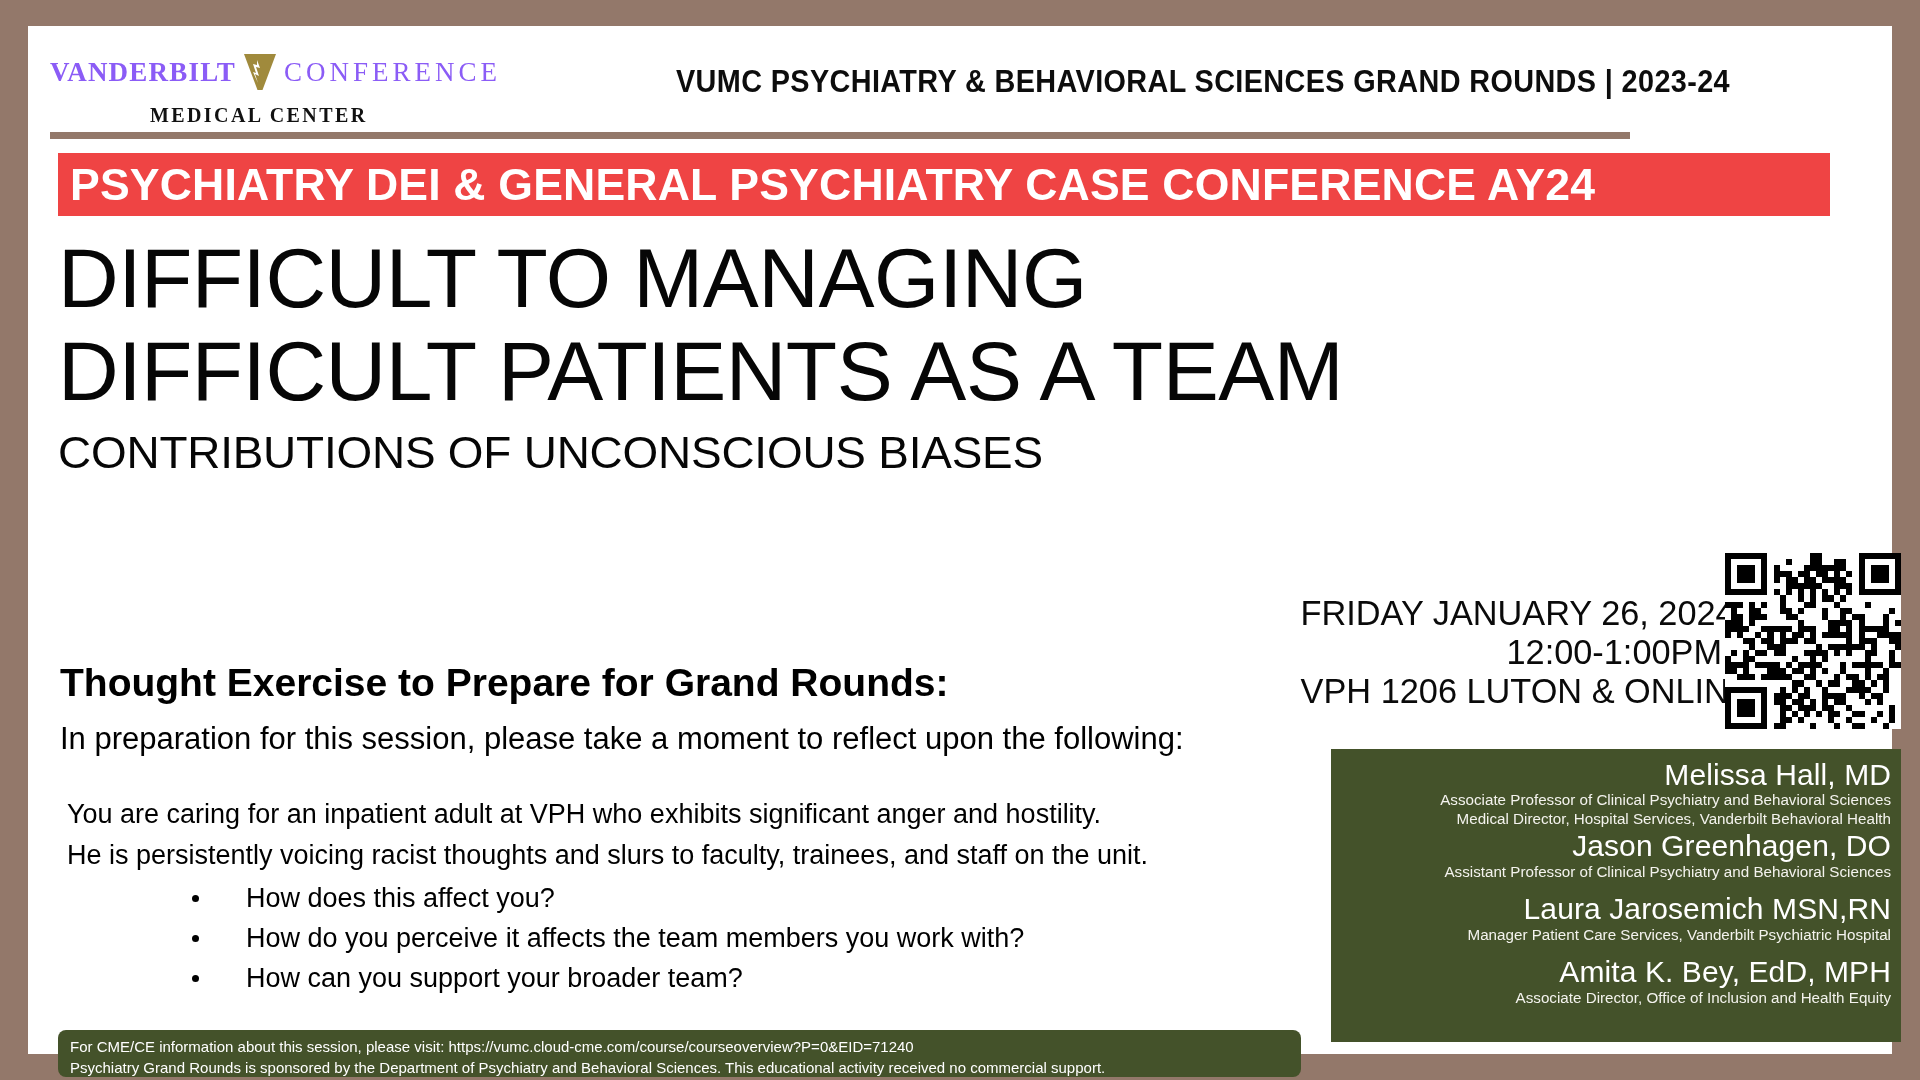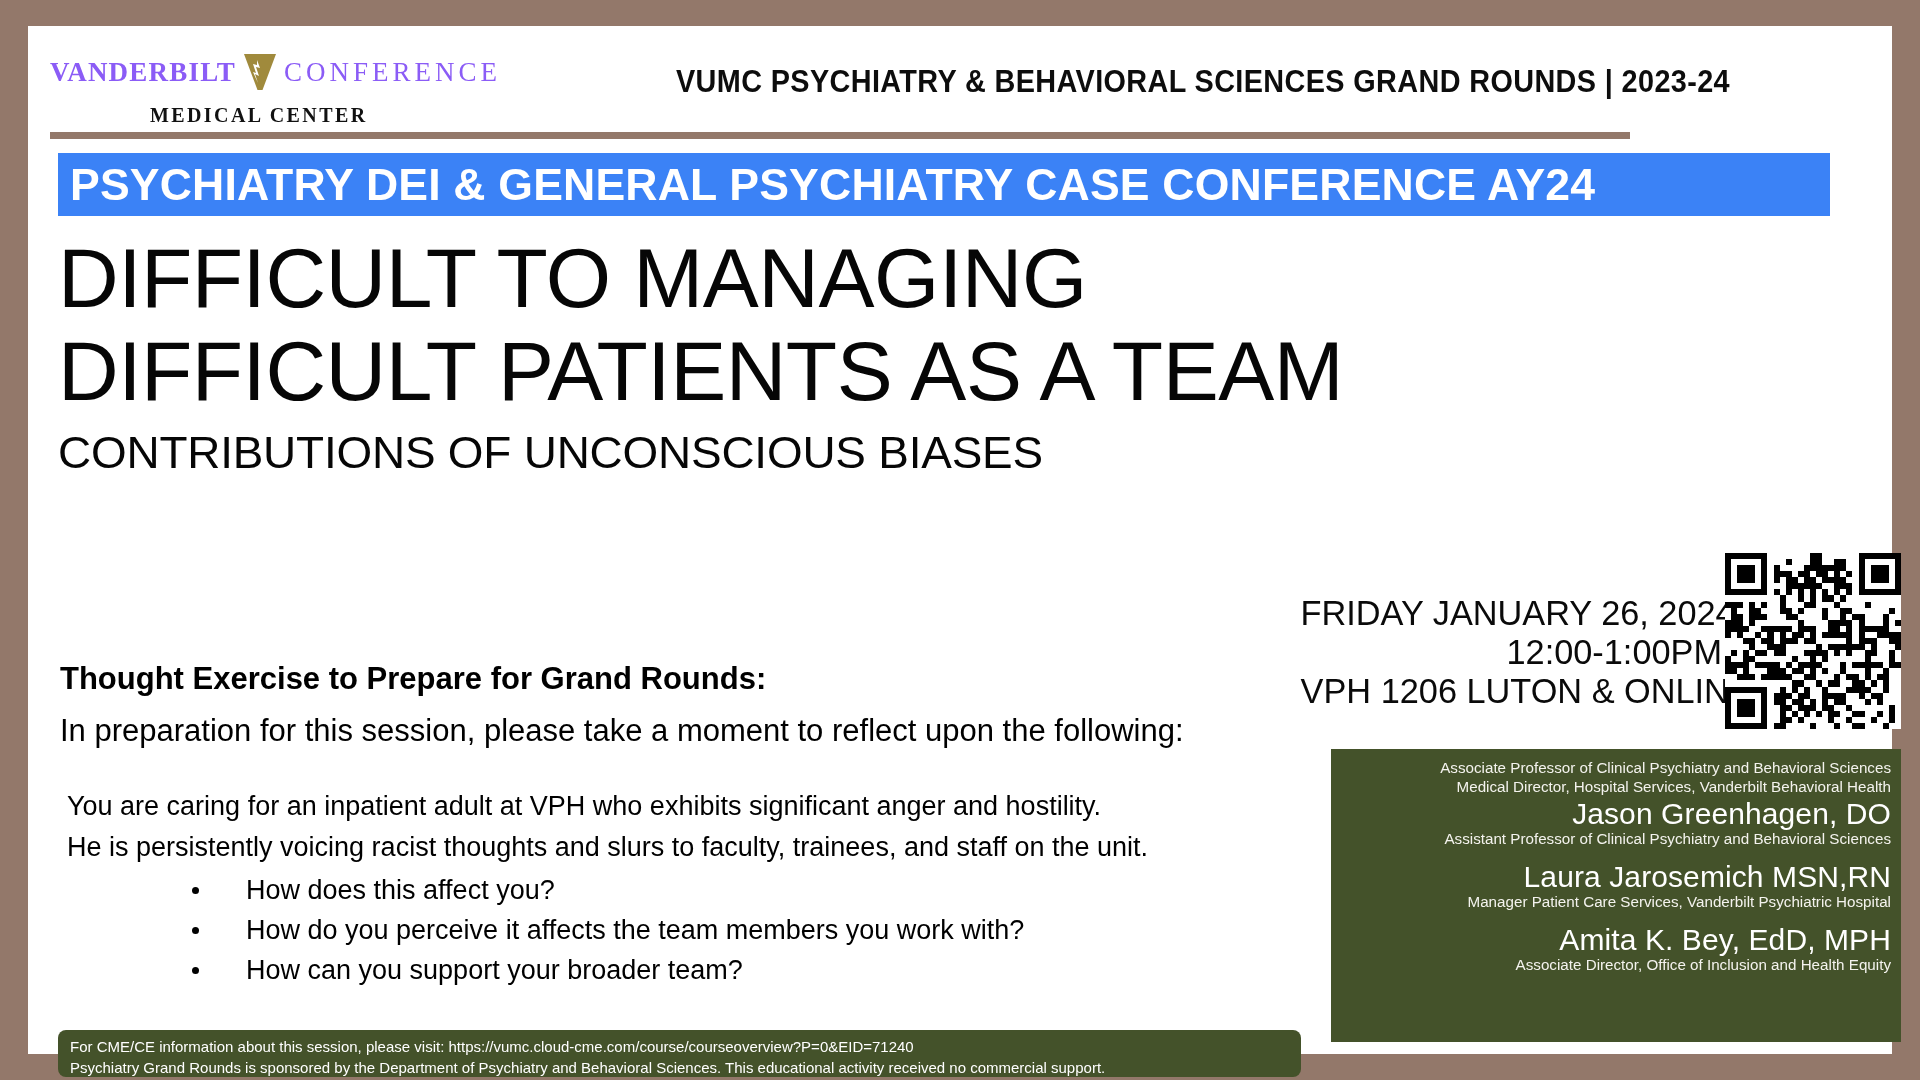--- a/index.html
+++ b/index.html
@@ -82,21 +82,21 @@
     left: 22px; top: 106px;
     width: 1580px; height: 7px;
     background: #93786a;
   }
 
   
   #conference-banner {
     position: absolute;
     left: 30px; top: 127px;
     width: 1772px; height: 63px;
-    background: #3b82f6;
+    background: #ef4444;
     display: flex;
     align-items: center;
   }
   #conference-banner-label {
     font-family: "Liberation Sans Narrow", "Liberation Sans", sans-serif;
     font-weight: bold;
     font-size: 45px;
     letter-spacing: 0.2px;
     color: #ffffff;
     margin-left: 12px;
@@ -137,21 +137,21 @@
 
   
   #thought-exercise {
     position: absolute;
     left: 32px; top: 635px;
     width: 1230px;
   }
   #thought-heading {
     font-family: "Liberation Sans Narrow", "Liberation Sans", sans-serif;
     font-weight: bold;
-    font-size: 31px;
+    font-size: 39px;
     color: #000000;
     white-space: nowrap;
     letter-spacing: 0px;
   }
   #thought-intro {
     font-family: "Liberation Sans Narrow", "Liberation Sans", sans-serif;
     font-weight: normal;
     font-size: 31px;
     color: #000000;
     white-space: nowrap;
@@ -336,20 +336,21 @@
       <svg width="176" height="176" viewBox="0 0 29 29" shape-rendering="crispEdges" xmlns="http://www.w3.org/2000/svg">
         <rect width="29" height="29" fill="#ffffff"></rect>
         <g fill="#000000" id="qr-cells">
             <path d="M0 0h1v1h-1zM1 0h1v1h-1zM2 0h1v1h-1zM3 0h1v1h-1zM4 0h1v1h-1zM5 0h1v1h-1zM6 0h1v1h-1zM14 0h1v1h-1zM15 0h1v1h-1zM22 0h1v1h-1zM23 0h1v1h-1zM24 0h1v1h-1zM25 0h1v1h-1zM26 0h1v1h-1zM27 0h1v1h-1zM28 0h1v1h-1zM0 1h1v1h-1zM6 1h1v1h-1zM10 1h1v1h-1zM14 1h1v1h-1zM15 1h1v1h-1zM18 1h1v1h-1zM19 1h1v1h-1zM22 1h1v1h-1zM28 1h1v1h-1zM0 2h1v1h-1zM2 2h1v1h-1zM3 2h1v1h-1zM4 2h1v1h-1zM6 2h1v1h-1zM8 2h1v1h-1zM13 2h1v1h-1zM14 2h1v1h-1zM15 2h1v1h-1zM16 2h1v1h-1zM17 2h1v1h-1zM18 2h1v1h-1zM19 2h1v1h-1zM22 2h1v1h-1zM24 2h1v1h-1zM25 2h1v1h-1zM26 2h1v1h-1zM28 2h1v1h-1zM0 3h1v1h-1zM2 3h1v1h-1zM3 3h1v1h-1zM4 3h1v1h-1zM6 3h1v1h-1zM8 3h1v1h-1zM9 3h1v1h-1zM10 3h1v1h-1zM12 3h1v1h-1zM13 3h1v1h-1zM15 3h1v1h-1zM16 3h1v1h-1zM18 3h1v1h-1zM20 3h1v1h-1zM22 3h1v1h-1zM24 3h1v1h-1zM25 3h1v1h-1zM26 3h1v1h-1zM28 3h1v1h-1zM0 4h1v1h-1zM2 4h1v1h-1zM3 4h1v1h-1zM4 4h1v1h-1zM6 4h1v1h-1zM8 4h1v1h-1zM10 4h1v1h-1zM11 4h1v1h-1zM13 4h1v1h-1zM14 4h1v1h-1zM16 4h1v1h-1zM17 4h1v1h-1zM18 4h1v1h-1zM19 4h1v1h-1zM22 4h1v1h-1zM24 4h1v1h-1zM25 4h1v1h-1zM26 4h1v1h-1zM28 4h1v1h-1zM0 5h1v1h-1zM6 5h1v1h-1zM10 5h1v1h-1zM11 5h1v1h-1zM12 5h1v1h-1zM13 5h1v1h-1zM14 5h1v1h-1zM15 5h1v1h-1zM18 5h1v1h-1zM19 5h1v1h-1zM20 5h1v1h-1zM22 5h1v1h-1zM28 5h1v1h-1zM0 6h1v1h-1zM1 6h1v1h-1zM2 6h1v1h-1zM3 6h1v1h-1zM4 6h1v1h-1zM5 6h1v1h-1zM6 6h1v1h-1zM8 6h1v1h-1zM10 6h1v1h-1zM12 6h1v1h-1zM14 6h1v1h-1zM16 6h1v1h-1zM18 6h1v1h-1zM20 6h1v1h-1zM22 6h1v1h-1zM23 6h1v1h-1zM24 6h1v1h-1zM25 6h1v1h-1zM26 6h1v1h-1zM27 6h1v1h-1zM28 6h1v1h-1zM9 7h1v1h-1zM12 7h1v1h-1zM14 7h1v1h-1zM16 7h1v1h-1zM17 7h1v1h-1zM19 7h1v1h-1zM0 8h1v1h-1zM1 8h1v1h-1zM2 8h1v1h-1zM4 8h1v1h-1zM6 8h1v1h-1zM9 8h1v1h-1zM13 8h1v1h-1zM14 8h1v1h-1zM18 8h1v1h-1zM23 8h1v1h-1zM1 9h1v1h-1zM4 9h1v1h-1zM5 9h1v1h-1zM9 9h1v1h-1zM10 9h1v1h-1zM12 9h1v1h-1zM16 9h1v1h-1zM19 9h1v1h-1zM20 9h1v1h-1zM27 9h1v1h-1zM1 10h1v1h-1zM2 10h1v1h-1zM4 10h1v1h-1zM5 10h1v1h-1zM6 10h1v1h-1zM10 10h1v1h-1zM11 10h1v1h-1zM16 10h1v1h-1zM19 10h1v1h-1zM21 10h1v1h-1zM22 10h1v1h-1zM26 10h1v1h-1zM0 11h1v1h-1zM1 11h1v1h-1zM2 11h1v1h-1zM4 11h1v1h-1zM12 11h1v1h-1zM17 11h1v1h-1zM18 11h1v1h-1zM19 11h1v1h-1zM20 11h1v1h-1zM22 11h1v1h-1zM26 11h1v1h-1zM28 11h1v1h-1zM0 12h1v1h-1zM1 12h1v1h-1zM2 12h1v1h-1zM3 12h1v1h-1zM6 12h1v1h-1zM7 12h1v1h-1zM8 12h1v1h-1zM9 12h1v1h-1zM10 12h1v1h-1zM12 12h1v1h-1zM13 12h1v1h-1zM14 12h1v1h-1zM17 12h1v1h-1zM18 12h1v1h-1zM20 12h1v1h-1zM22 12h1v1h-1zM23 12h1v1h-1zM24 12h1v1h-1zM25 12h1v1h-1zM26 12h1v1h-1zM0 13h1v1h-1zM2 13h1v1h-1zM5 13h1v1h-1zM7 13h1v1h-1zM9 13h1v1h-1zM11 13h1v1h-1zM12 13h1v1h-1zM14 13h1v1h-1zM16 13h1v1h-1zM17 13h1v1h-1zM18 13h1v1h-1zM19 13h1v1h-1zM20 13h1v1h-1zM22 13h1v1h-1zM25 13h1v1h-1zM26 13h1v1h-1zM27 13h1v1h-1zM28 13h1v1h-1zM3 14h1v1h-1zM4 14h1v1h-1zM6 14h1v1h-1zM7 14h1v1h-1zM9 14h1v1h-1zM10 14h1v1h-1zM11 14h1v1h-1zM13 14h1v1h-1zM14 14h1v1h-1zM20 14h1v1h-1zM22 14h1v1h-1zM23 14h1v1h-1zM24 14h1v1h-1zM27 14h1v1h-1zM28 14h1v1h-1zM4 15h1v1h-1zM7 15h1v1h-1zM8 15h1v1h-1zM9 15h1v1h-1zM15 15h1v1h-1zM17 15h1v1h-1zM18 15h1v1h-1zM19 15h1v1h-1zM20 15h1v1h-1zM21 15h1v1h-1zM22 15h1v1h-1zM24 15h1v1h-1zM28 15h1v1h-1zM1 16h1v1h-1zM3 16h1v1h-1zM5 16h1v1h-1zM6 16h1v1h-1zM8 16h1v1h-1zM9 16h1v1h-1zM13 16h1v1h-1zM14 16h1v1h-1zM15 16h1v1h-1zM16 16h1v1h-1zM18 16h1v1h-1zM20 16h1v1h-1zM23 16h1v1h-1zM24 16h1v1h-1zM27 16h1v1h-1zM0 17h1v1h-1zM3 17h1v1h-1zM4 17h1v1h-1zM11 17h1v1h-1zM14 17h1v1h-1zM16 17h1v1h-1zM23 17h1v1h-1zM27 17h1v1h-1zM0 18h1v1h-1zM1 18h1v1h-1zM2 18h1v1h-1zM3 18h1v1h-1zM5 18h1v1h-1zM6 18h1v1h-1zM7 18h1v1h-1zM8 18h1v1h-1zM10 18h1v1h-1zM12 18h1v1h-1zM13 18h1v1h-1zM14 18h1v1h-1zM15 18h1v1h-1zM19 18h1v1h-1zM21 18h1v1h-1zM22 18h1v1h-1zM23 18h1v1h-1zM24 18h1v1h-1zM25 18h1v1h-1zM27 18h1v1h-1zM28 18h1v1h-1zM0 19h1v1h-1zM1 19h1v1h-1zM3 19h1v1h-1zM7 19h1v1h-1zM8 19h1v1h-1zM9 19h1v1h-1zM11 19h1v1h-1zM12 19h1v1h-1zM14 19h1v1h-1zM16 19h1v1h-1zM19 19h1v1h-1zM23 19h1v1h-1zM26 19h1v1h-1zM2 20h1v1h-1zM3 20h1v1h-1zM4 20h1v1h-1zM6 20h1v1h-1zM7 20h1v1h-1zM8 20h1v1h-1zM9 20h1v1h-1zM10 20h1v1h-1zM13 20h1v1h-1zM14 20h1v1h-1zM18 20h1v1h-1zM20 20h1v1h-1zM21 20h1v1h-1zM23 20h1v1h-1zM25 20h1v1h-1zM26 20h1v1h-1zM11 21h1v1h-1zM12 21h1v1h-1zM15 21h1v1h-1zM17 21h1v1h-1zM18 21h1v1h-1zM21 21h1v1h-1zM22 21h1v1h-1zM24 21h1v1h-1zM26 21h1v1h-1zM0 22h1v1h-1zM1 22h1v1h-1zM2 22h1v1h-1zM3 22h1v1h-1zM4 22h1v1h-1zM5 22h1v1h-1zM6 22h1v1h-1zM9 22h1v1h-1zM11 22h1v1h-1zM13 22h1v1h-1zM16 22h1v1h-1zM20 22h1v1h-1zM21 22h1v1h-1zM22 22h1v1h-1zM23 22h1v1h-1zM26 22h1v1h-1zM0 23h1v1h-1zM6 23h1v1h-1zM8 23h1v1h-1zM9 23h1v1h-1zM10 23h1v1h-1zM12 23h1v1h-1zM13 23h1v1h-1zM16 23h1v1h-1zM17 23h1v1h-1zM18 23h1v1h-1zM19 23h1v1h-1zM22 23h1v1h-1zM24 23h1v1h-1zM25 23h1v1h-1zM0 24h1v1h-1zM2 24h1v1h-1zM3 24h1v1h-1zM4 24h1v1h-1zM6 24h1v1h-1zM8 24h1v1h-1zM9 24h1v1h-1zM11 24h1v1h-1zM12 24h1v1h-1zM14 24h1v1h-1zM16 24h1v1h-1zM18 24h1v1h-1zM19 24h1v1h-1zM23 24h1v1h-1zM25 24h1v1h-1zM0 25h1v1h-1zM2 25h1v1h-1zM3 25h1v1h-1zM4 25h1v1h-1zM6 25h1v1h-1zM9 25h1v1h-1zM10 25h1v1h-1zM12 25h1v1h-1zM13 25h1v1h-1zM14 25h1v1h-1zM16 25h1v1h-1zM17 25h1v1h-1zM20 25h1v1h-1zM27 25h1v1h-1zM0 26h1v1h-1zM2 26h1v1h-1zM3 26h1v1h-1zM4 26h1v1h-1zM6 26h1v1h-1zM9 26h1v1h-1zM11 26h1v1h-1zM13 26h1v1h-1zM15 26h1v1h-1zM17 26h1v1h-1zM18 26h1v1h-1zM21 26h1v1h-1zM22 26h1v1h-1zM25 26h1v1h-1zM27 26h1v1h-1zM0 27h1v1h-1zM6 27h1v1h-1zM9 27h1v1h-1zM10 27h1v1h-1zM12 27h1v1h-1zM17 27h1v1h-1zM20 27h1v1h-1zM24 27h1v1h-1zM27 27h1v1h-1zM0 28h1v1h-1zM1 28h1v1h-1zM2 28h1v1h-1zM3 28h1v1h-1zM4 28h1v1h-1zM5 28h1v1h-1zM6 28h1v1h-1zM8 28h1v1h-1zM9 28h1v1h-1zM14 28h1v1h-1zM18 28h1v1h-1zM21 28h1v1h-1zM22 28h1v1h-1zM26 28h1v1h-1z" fill="#000000"></path>
           </g>
       </svg>
     </div>
 
     <div id="speakers-panel">
       <div class="speaker-block">
+        <div class="speaker-name">Melissa Hall, MD</div>
         <div class="speaker-affil">Associate Professor of Clinical Psychiatry and Behavioral Sciences</div>
         <div class="speaker-affil">Medical Director, Hospital Services, Vanderbilt Behavioral Health</div>
       </div>
       <div class="speaker-block">
         <div class="speaker-name">Jason Greenhagen, DO</div>
         <div class="speaker-affil">Assistant Professor of Clinical Psychiatry and Behavioral Sciences</div>
       </div>
       <div class="speaker-block gap-top">
         <div class="speaker-name">Laura Jarosemich MSN,RN</div>
         <div class="speaker-affil">Manager Patient Care Services, Vanderbilt Psychiatric Hospital</div>

